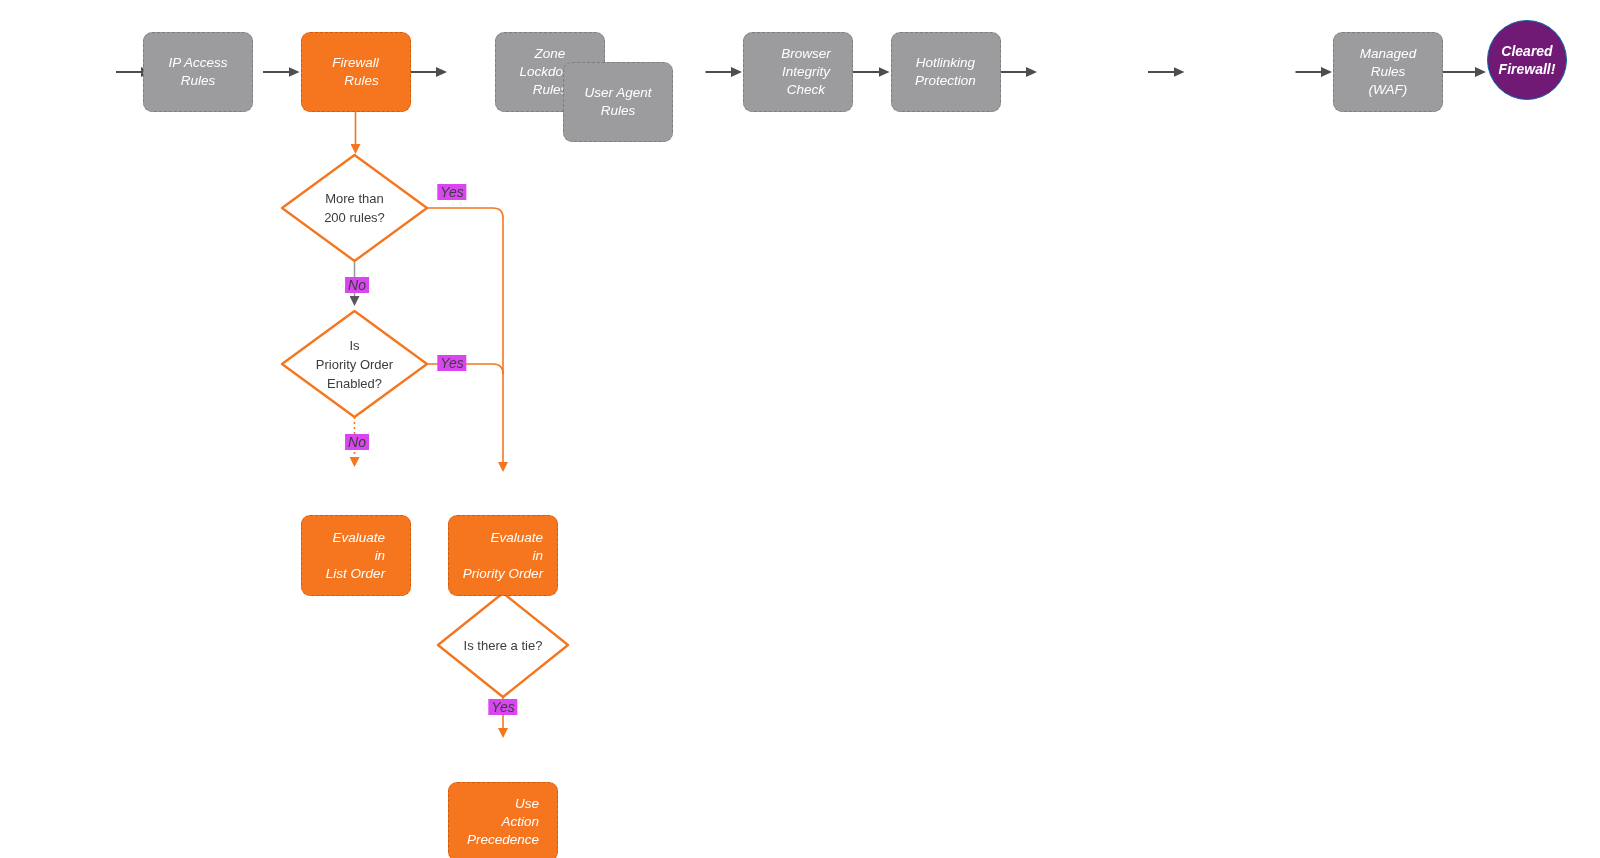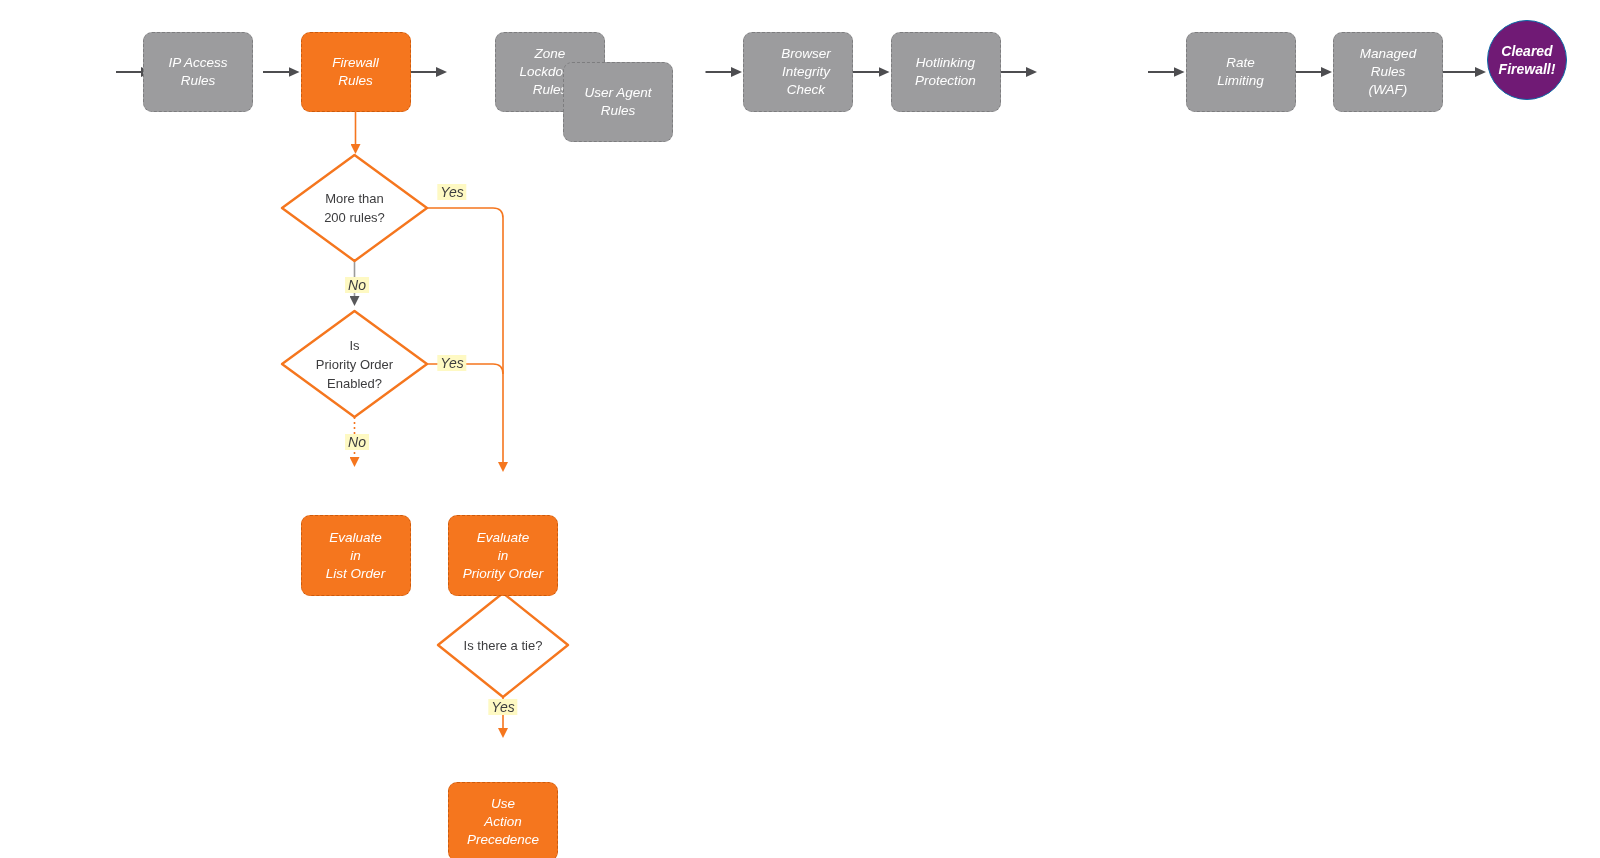--- a/index.html
+++ b/index.html
@@ -54,20 +54,21 @@
     background: #9c9c9e;
     border: 1px dashed rgba(70,70,70,0.35);
     border-radius: 9px;
     color: #ffffff;
     font-size: 13.5px;
     font-style: italic;
   }
   .stage.highlight, .process {
     background: #f5761e;
     border: 1px dashed rgba(170,70,0,0.55);
+    text-align: right;
   }
   .process {
     width: 110px;
     border-radius: 9px;
     color: #ffffff;
     font-size: 13.5px;
     font-style: italic;
     margin-top: 39px;
   }
   .s0 { left: 143px; }   .s1 { left: 300.5px; } .s2 { left: 448px; margin-left: 47px; }
@@ -88,21 +89,21 @@
   }
   .dl1 { left: 354.5px; top: 208px; width: 130px; }
   .dl2 { left: 354.5px; top: 364px; width: 130px; }
   .dl3 { left: 503px;   top: 645px; width: 150px; }
   .edge-label {
     position: absolute;
     transform: translate(-50%, -50%);
     color: #3c3c3e;
     font-size: 14px;
     font-style: italic;
-    background: #fef9c3;
+    background: #d946ef;
     padding: 0 3px;
     z-index: 3;
   }
   .lbl-yes1 { left: 452px; top: 192px; }
   .lbl-no1  { left: 357px; top: 285px; }
   .lbl-yes2 { left: 452px; top: 363px; }
   .lbl-no2  { left: 357px; top: 442px; }
   .lbl-yes3 { left: 503px; top: 707px; }
 </style>
 </head>
@@ -164,22 +165,20 @@
   <div class="node stage s2">Zone
 Lockdown
 Rules</div>
   <div class="node stage s3">User Agent
 Rules</div>
   <div class="node stage s4">Browser
 Integrity
 Check</div>
   <div class="node stage s5">Hotlinking
 Protection</div>
-  <div class="node stage s7">Rate
-Limiting</div>
   <div class="node stage s8">Managed
 Rules
 (WAF)</div>
 
   <div class="decision-label dl1">More than
 200 rules?</div>
   <div class="decision-label dl2">Is
 Priority Order
 Enabled?</div>
   <div class="decision-label dl3">Is there a tie?</div>

